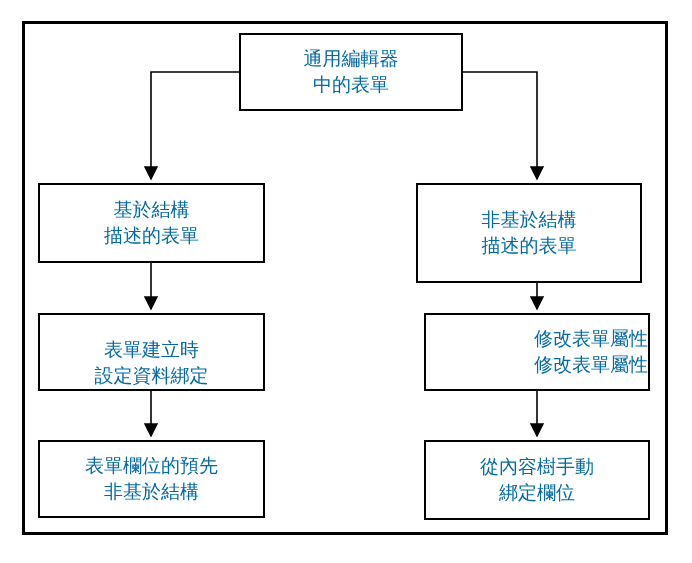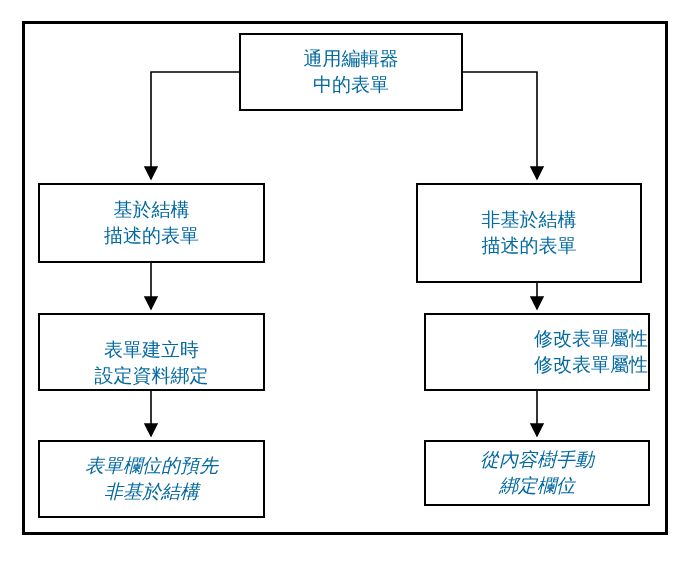--- a/index.html
+++ b/index.html
@@ -82,33 +82,33 @@
   <div class="node" style="left:38px; top:183px; width:227px; height:80px;">
     <span>基於結構</span>
     <span>描述的表單</span>
   </div>
 
   <div class="node" style="left:38px; top:313px; width:227px; height:78px;justify-content:flex-end;">
     <span>表單建立時</span>
     <span>設定資料綁定</span>
   </div>
 
-  <div class="node" style="left:38px; top:440px; width:227px; height:78px;font-style:italic;">
+  <div class="node" style="left:38px; top:440px; width:227px; height:78px;">
     <span>表單欄位的預先</span>
     <span>非基於結構</span>
   </div>
 
   <div class="node" style="left:416px; top:183px; width:226px; height:100px;">
     <span>非基於結構</span>
     <span>描述的表單</span>
   </div>
 
   <div class="node" style="left:424px; top:313px; width:226px; height:78px;align-items:flex-end;">
     <span>修改表單屬性</span>
     <span>修改表單屬性</span>
   </div>
 
-  <div class="node" style="left:424px; top:440px; width:226px; height:66px;font-style:italic;">
+  <div class="node" style="left:424px; top:440px; width:226px; height:80px;">
     <span>從內容樹手動</span>
     <span>綁定欄位</span>
   </div>
 
 </div>
 
 </body></html>

